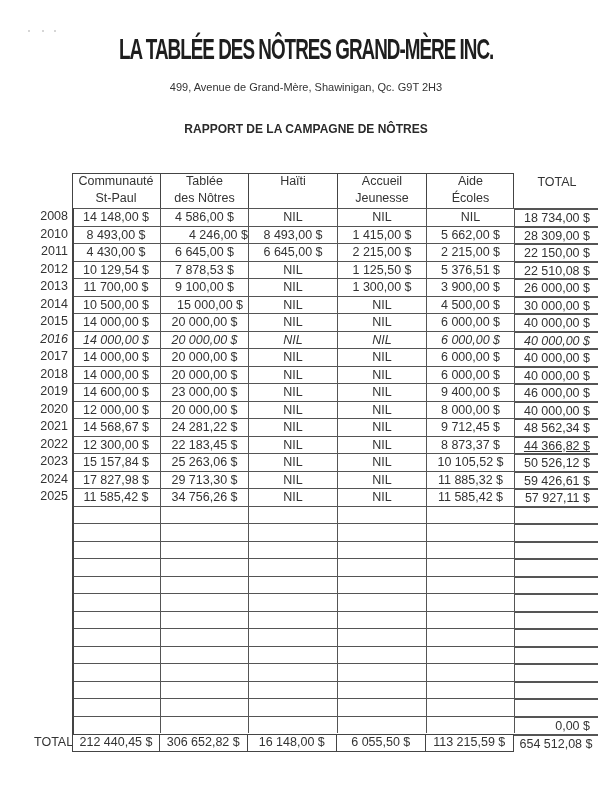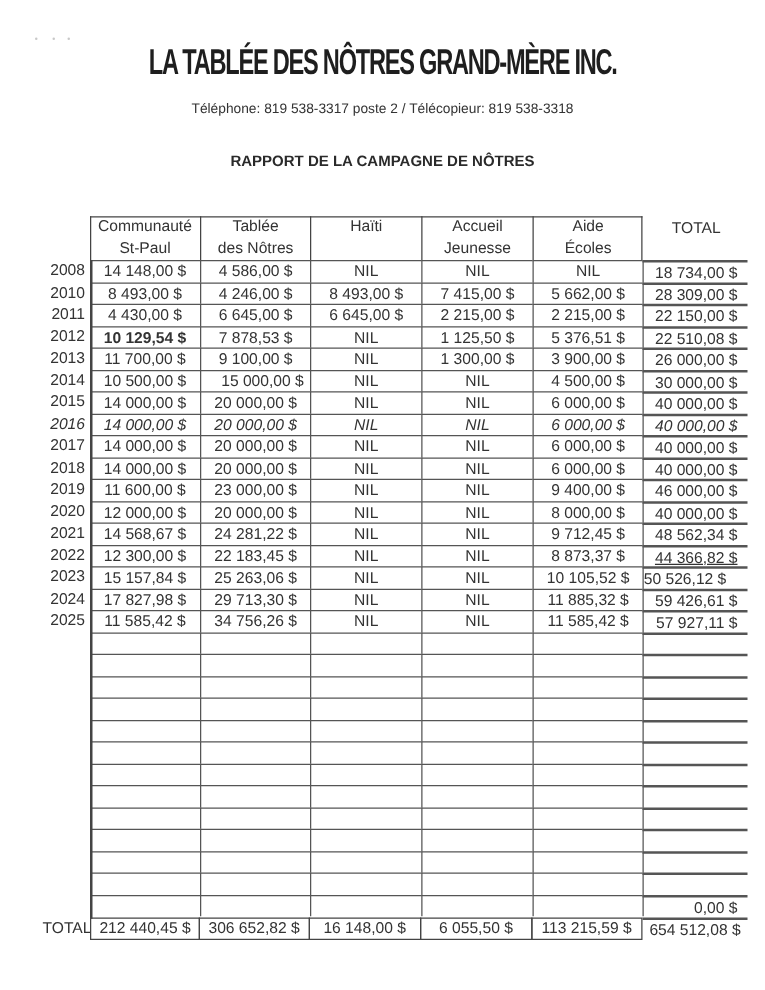--- a/index.html
+++ b/index.html
@@ -29,21 +29,21 @@
 
 <div class="specks">
     <span style="left:4px"></span>
     <span style="left:18px"></span>
     <span style="left:30px"></span>
   </div>
 
 <div class="org-title"><span>LA TABLÉE DES NÔTRES GRAND-MÈRE INC.</span></div>
 
 <div class="address">
-  <div>Téléphone: 819 538-3317 poste 2 / Télécopieur: 819 538-3318</div>
+  <div>499, Avenue de  Grand-Mère, Shawinigan, Qc. G9T 2H3</div>
 </div>
 
 <div class="report-title">RAPPORT DE LA CAMPAGNE DE NÔTRES</div>
 
 <div class="grid" id="grid">
     <div class="hdr" style="left: 0px; top: 0px; width: 442px; height: 35px;"></div>
     <div class="hcell" style="left: 0px; width: 88px;">
       <div>Communauté</div>
       <div>St-Paul</div>
     </div>
@@ -72,38 +72,38 @@
       <div class="cell" style="left: 0px; width: 88px;">14 148,00 $</div>
       <div class="cell sep" style="left: 88px; width: 88px;">4 586,00 $</div>
       <div class="cell sep" style="left: 176px; width: 89px;">NIL</div>
       <div class="cell sep" style="left: 265px; width: 89px;">NIL</div>
       <div class="cell sep" style="left: 354px; width: 88px;">NIL</div>
       <div class="cell sep" style="left: 442px; width: 84px; border-top-width: 2px; border-left-width: 1.6px; text-align: right; padding-right: 8px;">18 734,00 $</div>
     </div>
     <div class="row" style="top: 52.5px; width: 528px;">
       <div class="year">2010</div>
       <div class="cell" style="left: 0px; width: 88px;">8 493,00 $</div>
-      <div class="cell sep" style="left: 88px; width: 88px;">4 246,00 $</div>
+      <div class="cell sep" style="left: 88px; width: 88px; text-align: right;">4 246,00 $</div>
       <div class="cell sep" style="left: 176px; width: 89px;">8 493,00 $</div>
-      <div class="cell sep" style="left: 265px; width: 89px;">7 415,00 $</div>
+      <div class="cell sep" style="left: 265px; width: 89px;">1 415,00 $</div>
       <div class="cell sep" style="left: 354px; width: 88px;">5 662,00 $</div>
       <div class="cell sep" style="left: 442px; width: 84px; border-top-width: 2px; border-left-width: 1.6px; text-align: right; padding-right: 8px;">28 309,00 $</div>
     </div>
     <div class="row" style="top: 70px; width: 528px;">
       <div class="year">2011</div>
       <div class="cell" style="left: 0px; width: 88px;">4 430,00 $</div>
       <div class="cell sep" style="left: 88px; width: 88px;">6 645,00 $</div>
       <div class="cell sep" style="left: 176px; width: 89px;">6 645,00 $</div>
       <div class="cell sep" style="left: 265px; width: 89px;">2 215,00 $</div>
       <div class="cell sep" style="left: 354px; width: 88px;">2 215,00 $</div>
       <div class="cell sep" style="left: 442px; width: 84px; border-top-width: 2px; border-left-width: 1.6px; text-align: right; padding-right: 8px;">22 150,00 $</div>
     </div>
     <div class="row" style="top: 87.5px; width: 528px;">
       <div class="year">2012</div>
-      <div class="cell" style="left: 0px; width: 88px; font-weight: bold;">10 129,54 $</div>
+      <div class="cell" style="left: 0px; width: 88px;">10 129,54 $</div>
       <div class="cell sep" style="left: 88px; width: 88px;">7 878,53 $</div>
       <div class="cell sep" style="left: 176px; width: 89px;">NIL</div>
       <div class="cell sep" style="left: 265px; width: 89px;">1 125,50 $</div>
       <div class="cell sep" style="left: 354px; width: 88px;">5 376,51 $</div>
       <div class="cell sep" style="left: 442px; width: 84px; border-top-width: 2px; border-left-width: 1.6px; text-align: right; padding-right: 8px;">22 510,08 $</div>
     </div>
     <div class="row" style="top: 105px; width: 528px;">
       <div class="year">2013</div>
       <div class="cell" style="left: 0px; width: 88px;">11 700,00 $</div>
       <div class="cell sep" style="left: 88px; width: 88px;">9 100,00 $</div>
@@ -152,21 +152,21 @@
       <div class="year">2018</div>
       <div class="cell" style="left: 0px; width: 88px;">14 000,00 $</div>
       <div class="cell sep" style="left: 88px; width: 88px;">20 000,00 $</div>
       <div class="cell sep" style="left: 176px; width: 89px;">NIL</div>
       <div class="cell sep" style="left: 265px; width: 89px;">NIL</div>
       <div class="cell sep" style="left: 354px; width: 88px;">6 000,00 $</div>
       <div class="cell sep" style="left: 442px; width: 84px; border-top-width: 2px; border-left-width: 1.6px; text-align: right; padding-right: 8px;">40 000,00 $</div>
     </div>
     <div class="row" style="top: 210px; width: 528px;">
       <div class="year">2019</div>
-      <div class="cell" style="left: 0px; width: 88px;">11 600,00 $</div>
+      <div class="cell" style="left: 0px; width: 88px;">14 600,00 $</div>
       <div class="cell sep" style="left: 88px; width: 88px;">23 000,00 $</div>
       <div class="cell sep" style="left: 176px; width: 89px;">NIL</div>
       <div class="cell sep" style="left: 265px; width: 89px;">NIL</div>
       <div class="cell sep" style="left: 354px; width: 88px;">9 400,00 $</div>
       <div class="cell sep" style="left: 442px; width: 84px; border-top-width: 2px; border-left-width: 1.6px; text-align: right; padding-right: 8px;">46 000,00 $</div>
     </div>
     <div class="row" style="top: 227.5px; width: 528px;">
       <div class="year">2020</div>
       <div class="cell" style="left: 0px; width: 88px;">12 000,00 $</div>
       <div class="cell sep" style="left: 88px; width: 88px;">20 000,00 $</div>
@@ -193,21 +193,21 @@
       <div class="cell sep" style="left: 354px; width: 88px;">8 873,37 $</div>
       <div class="cell sep" style="left: 442px; width: 84px; border-top-width: 2px; border-left-width: 1.6px; text-align: right; padding-right: 8px; text-decoration: underline;">44 366,82 $</div>
     </div>
     <div class="row" style="top: 280px; width: 528px;">
       <div class="year">2023</div>
       <div class="cell" style="left: 0px; width: 88px;">15 157,84 $</div>
       <div class="cell sep" style="left: 88px; width: 88px;">25 263,06 $</div>
       <div class="cell sep" style="left: 176px; width: 89px;">NIL</div>
       <div class="cell sep" style="left: 265px; width: 89px;">NIL</div>
       <div class="cell sep" style="left: 354px; width: 88px;">10 105,52 $</div>
-      <div class="cell sep" style="left: 442px; width: 84px; border-top-width: 2px; border-left-width: 1.6px; text-align: left; padding-right: 8px;">50 526,12 $</div>
+      <div class="cell sep" style="left: 442px; width: 84px; border-top-width: 2px; border-left-width: 1.6px; text-align: right; padding-right: 8px;">50 526,12 $</div>
     </div>
     <div class="row" style="top: 297.5px; width: 528px;">
       <div class="year">2024</div>
       <div class="cell" style="left: 0px; width: 88px;">17 827,98 $</div>
       <div class="cell sep" style="left: 88px; width: 88px;">29 713,30 $</div>
       <div class="cell sep" style="left: 176px; width: 89px;">NIL</div>
       <div class="cell sep" style="left: 265px; width: 89px;">NIL</div>
       <div class="cell sep" style="left: 354px; width: 88px;">11 885,32 $</div>
       <div class="cell sep" style="left: 442px; width: 84px; border-top-width: 2px; border-left-width: 1.6px; text-align: right; padding-right: 8px;">59 426,61 $</div>
     </div>

